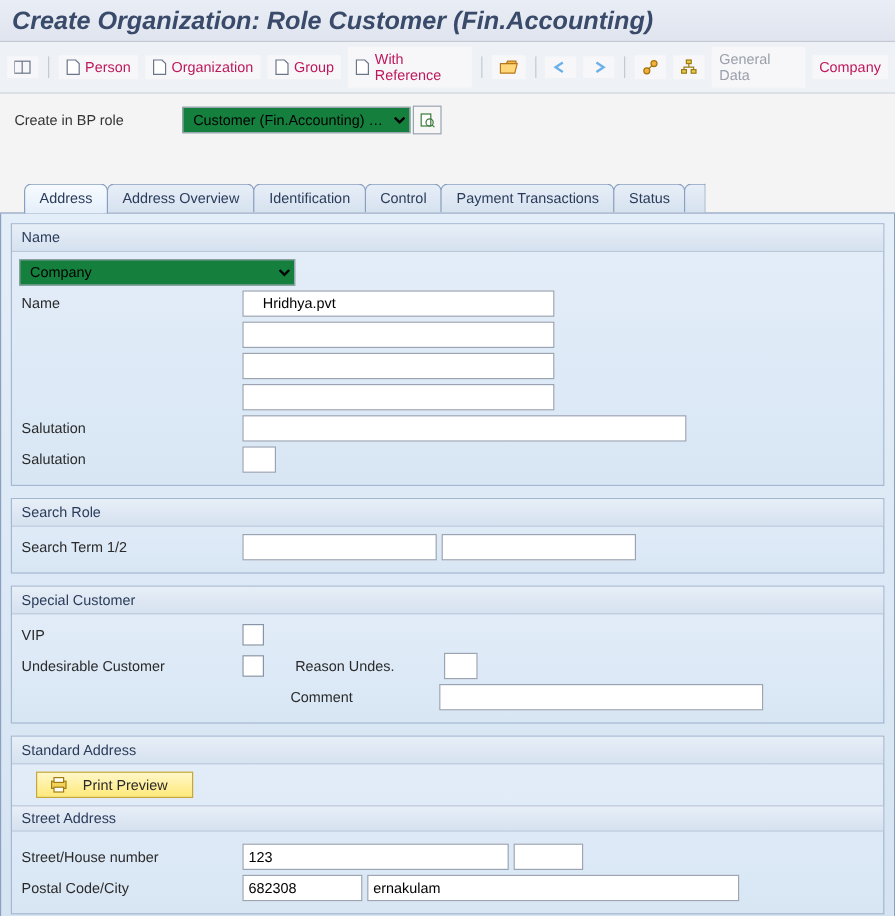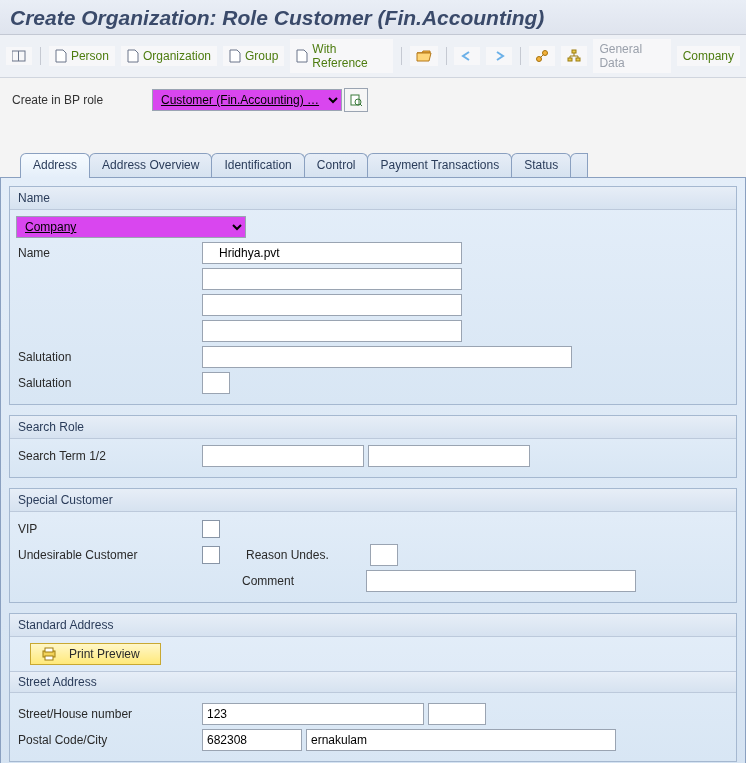--- a/index.html
+++ b/index.html
@@ -34,21 +34,21 @@
     padding: 4px 6px;
     background: #eef1f6;
     border-bottom: 1px solid #d0d5de;
   }
   .app-btn {
     display: inline-flex;
     align-items: center;
     gap: 4px;
     padding: 3px 6px;
     background: #f7f7f9;
-    color: #4d7c0f;
+    color: #be185d;
     cursor: pointer;
   }
   .app-btn.gray-text { color: #9aa0ab; cursor: default; }
   .icon svg { display: block; }
   .sep { width:1px; height:18px; background:#c5c9d2; margin:0 2px; }
 
   .form-top {
     padding: 10px 12px;
   }
   .row {
@@ -62,23 +62,22 @@
   }
   input[type="text"], select {
     font: inherit;
     padding: 2px 4px;
     border: 1px solid #9aa4b2;
     background: #fff;
     box-sizing: border-box;
     height: 22px;
   }
   select {
-    background: #d946ef;
+    background: #15803d;
     height: 22px;
-    text-decoration: underline;
   }
   .tiny-btn {
     display:inline-flex; align-items:center; justify-content:center;
     width:22px; height:22px; border:1px solid #9aa4b2; background:#f6f6f6;
     margin-left:2px; cursor:pointer;
   }
 
   .tabs-strip {
     display: flex;
     align-items: flex-end;

